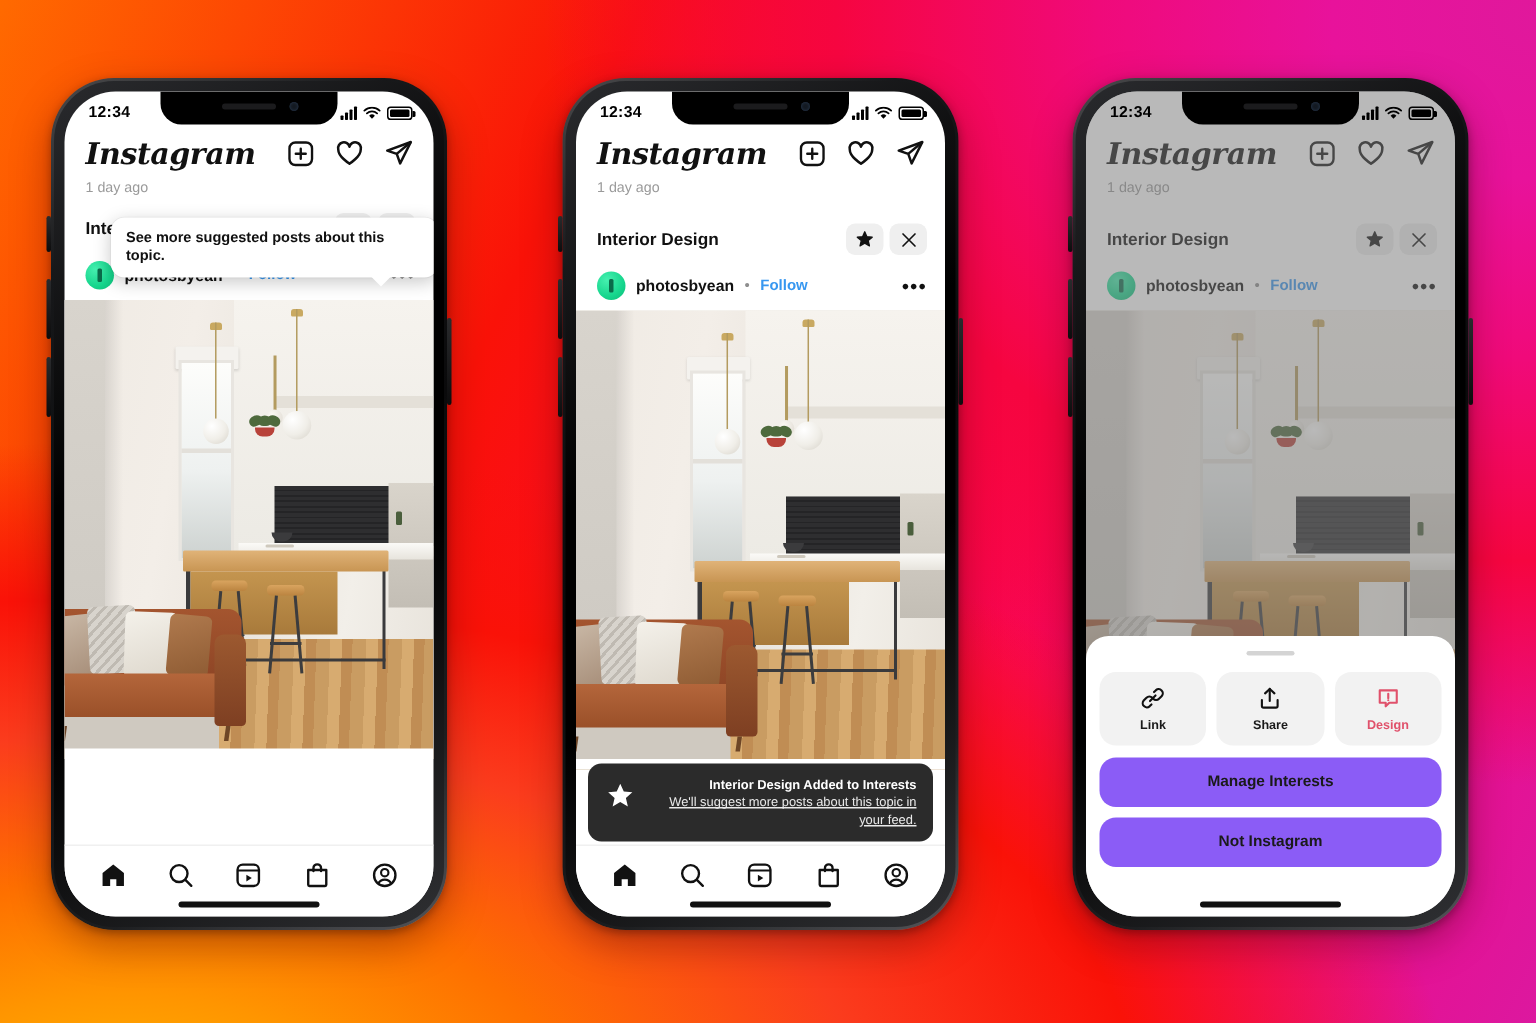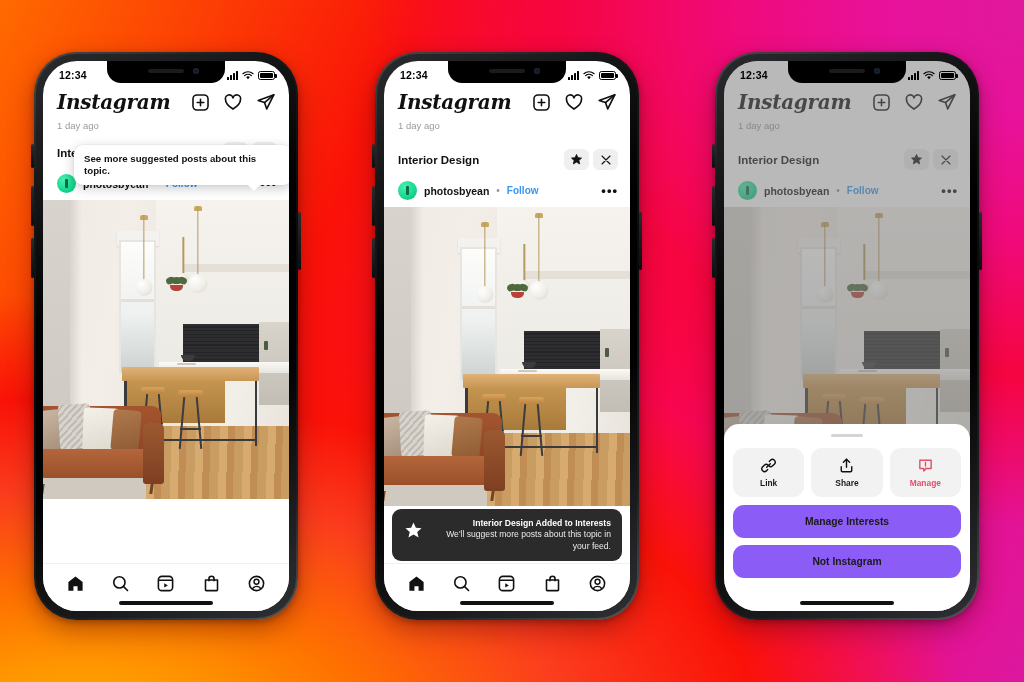--- a/index.html
+++ b/index.html
@@ -227,21 +227,21 @@
     width:94px; height:3.6px; border-radius:3px; background:#111; z-index:26; }
 
   
   .toast{
     position:absolute; left:8px; right:8px; bottom:50px; z-index:30;
     background:#2b2b2b; border-radius:9px; padding:9px 11px;
     display:flex; align-items:flex-start; gap:10px;
   }
   .toast .ttxt{ color:#fff; line-height:1.32;text-align:right; }
   .toast .t1{ font-size:8.6px; font-weight:700; }
-  .toast .t2{ font-size:8.6px; font-weight:400; color:#eaeaea; }
+  .toast .t2{ font-size:8.6px; font-weight:400; color:#eaeaea;text-decoration:underline; }
 
   
   .dimmer{ position:absolute; inset:0; background:rgba(120,120,120,.52); z-index:28; }
   .sheet{
     position:absolute; left:0; right:0; bottom:0; z-index:32;
     background:#fff; border-radius:15px 15px 0 0; padding:8px 9px 26px;
   }
   .sheet-handle{ width:32px; height:3.5px; border-radius:3px; background:#d4d4d4;
     margin:2px auto 11px; }
   .tiles{ display:flex; gap:7px; margin-bottom:8px; }
@@ -786,21 +786,21 @@
               <path d="M4.6 13.6v5.6a1.6 1.6 0 0 0 1.6 1.6h11.6a1.6 1.6 0 0 0 1.6-1.6v-5.6" stroke="#111" stroke-width="2" fill="none" stroke-linecap="round"></path>
             </svg>
             <div class="tile-label">Share</div>
           </div>
           <div class="tile danger">
             <svg width="17" height="17" viewBox="0 0 24 24">
               <path d="M4 4.6h16v11.6h-7l-3.4 3.4v-3.4H4Z" stroke="#e0516b" stroke-width="2" fill="none" stroke-linejoin="round"></path>
               <path d="M12 7.8v4.2" stroke="#e0516b" stroke-width="2" stroke-linecap="round"></path>
               <circle cx="12" cy="13.9" r="1" fill="#e0516b"></circle>
             </svg>
-            <div class="tile-label">Manage</div>
+            <div class="tile-label">Design</div>
           </div>
         </div>
         <div class="row-btn">Manage Interests</div>
         <div class="row-btn">Not Instagram</div>
       </div>
       <div class="home-ind" style="z-index:34;"></div>
     </div>
   </div>
 
 </div>

